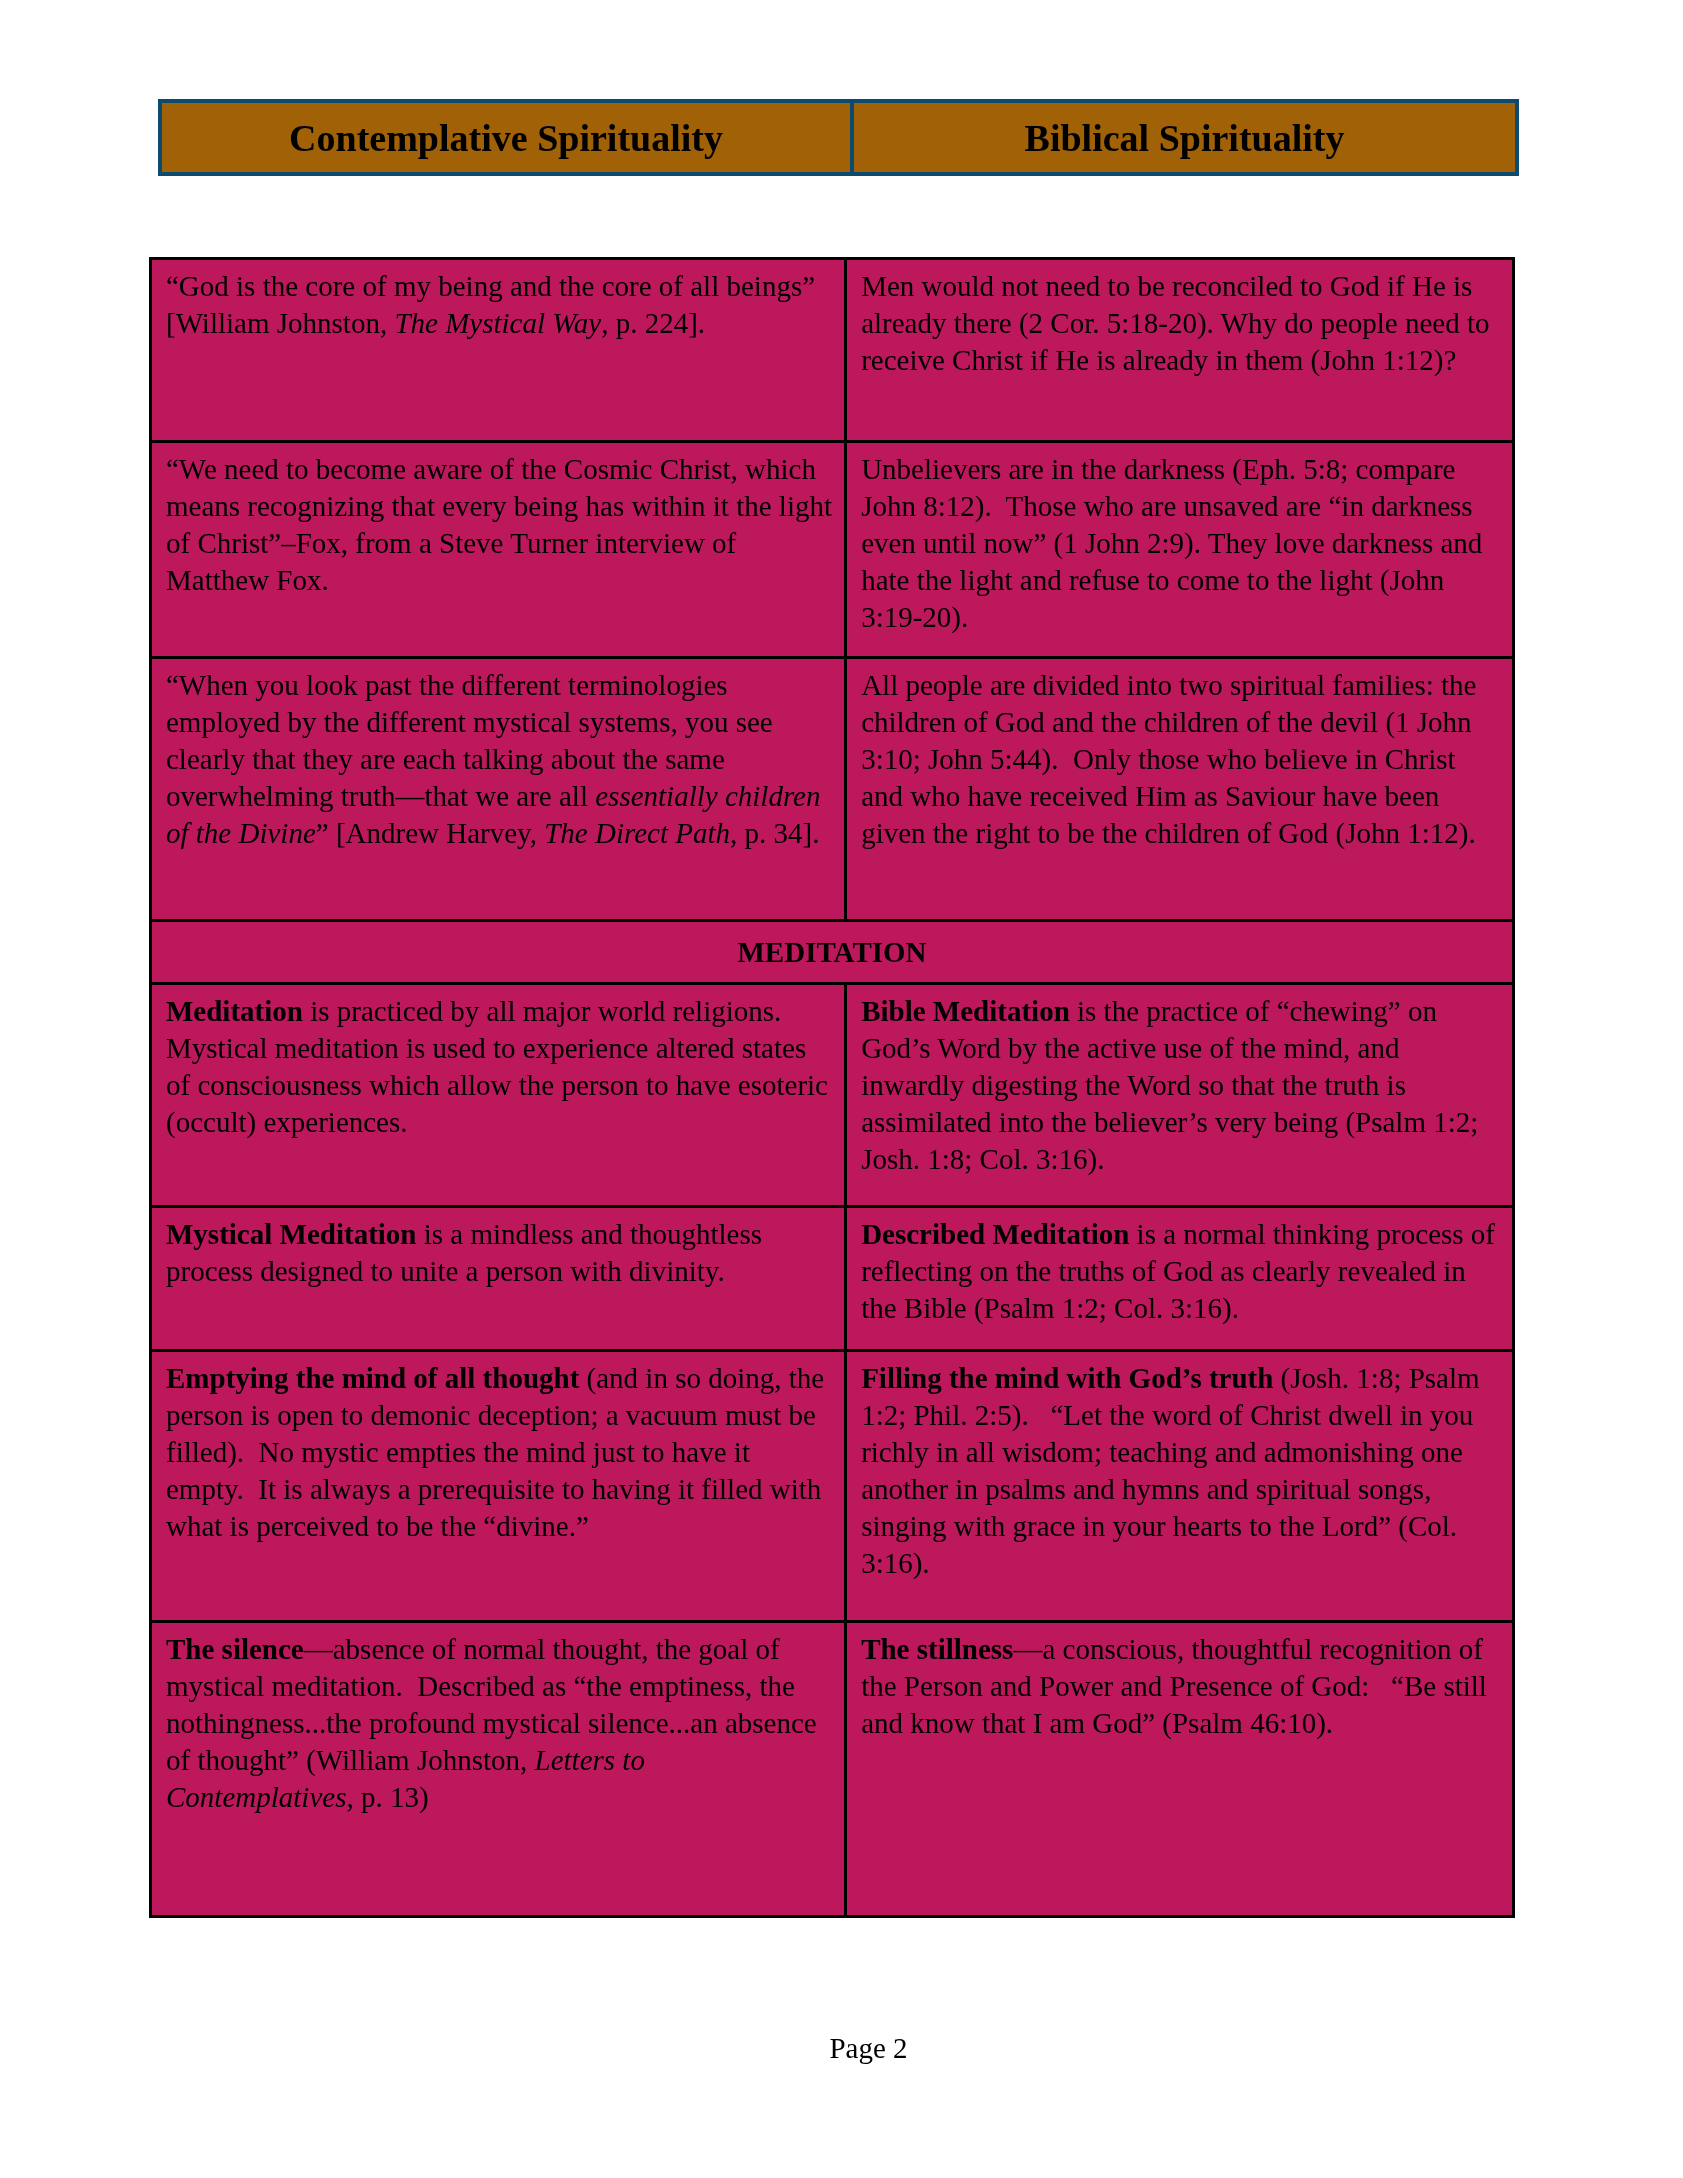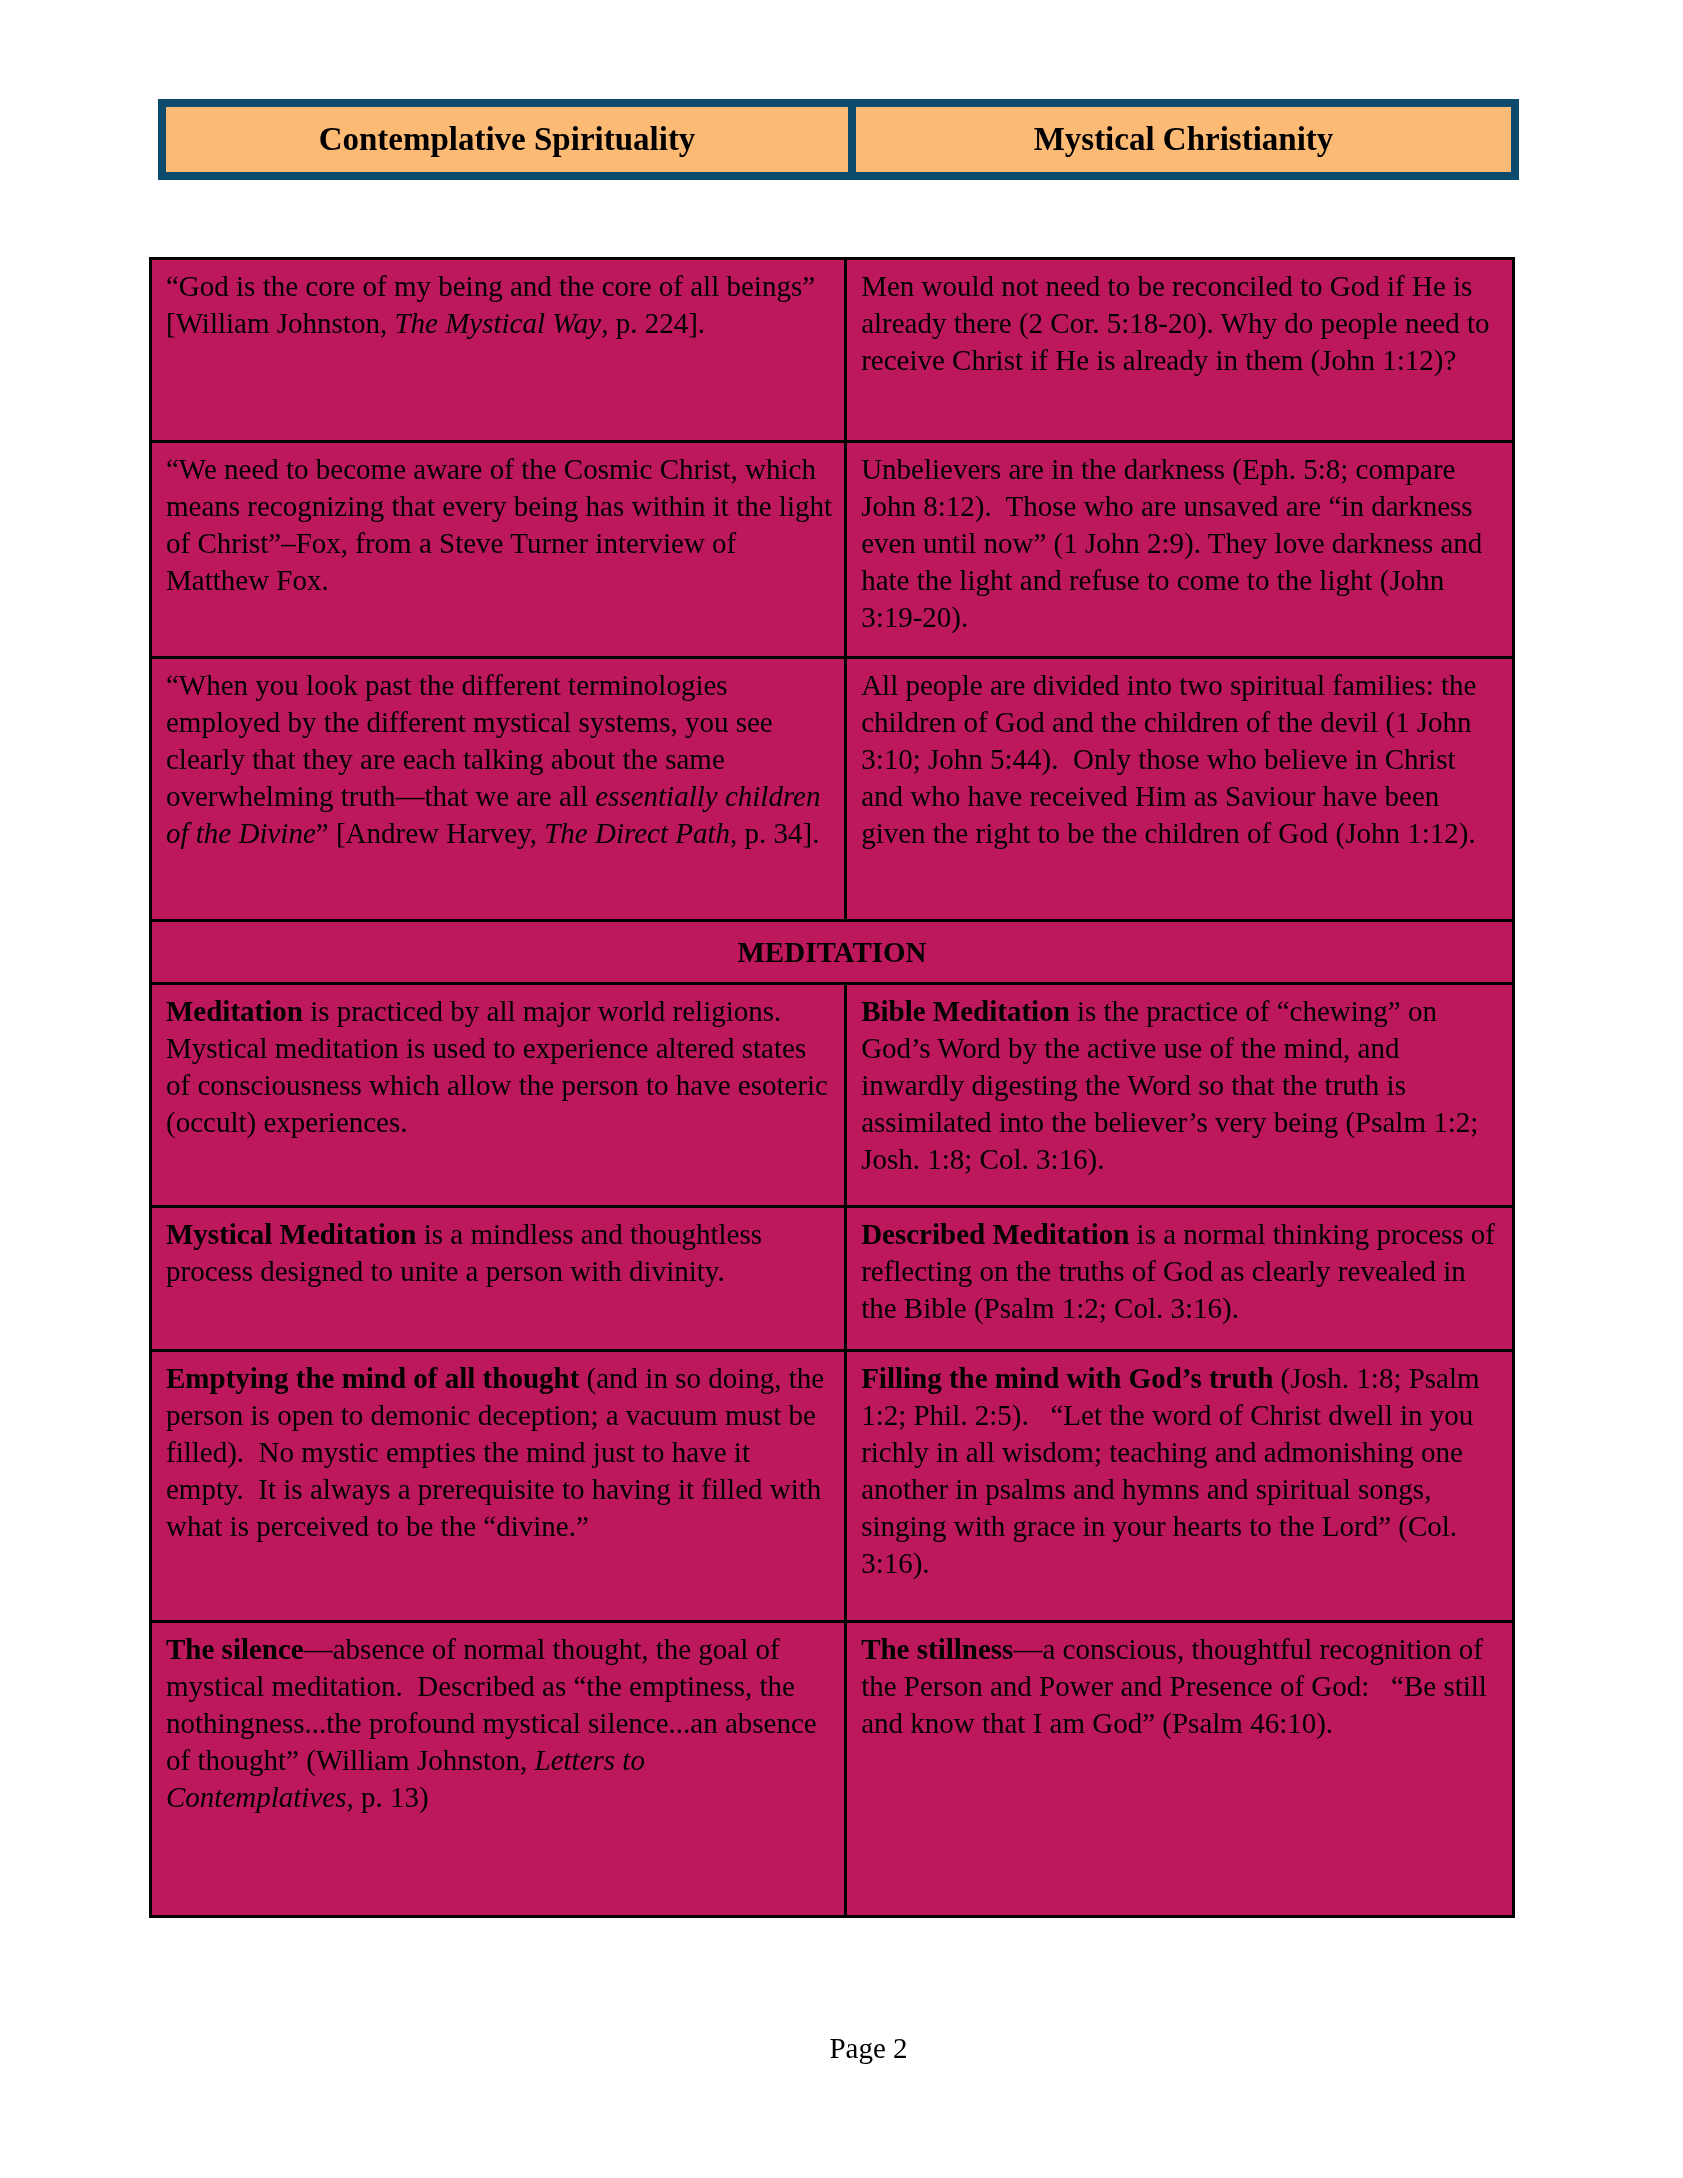--- a/index.html
+++ b/index.html
@@ -6,22 +6,22 @@
   body{
     width:1683px;height:2178px;position:relative;
     background:#ffffff;color:#000000;
     font-family:"Liberation Serif","DejaVu Serif",serif;
   }
   .header-table{
     position:absolute;left:158px;top:99px;width:1361px;height:73px;
     border-collapse:collapse;table-layout:fixed;
   }
   .header-table td{
-    border:8px solid #0c4a6e;text-align:center;vertical-align:middle;
-    font-weight:bold;font-size:33px;background:#fdba74;
+    border:4px solid #0c4a6e;text-align:center;vertical-align:middle;
+    font-weight:bold;font-size:38px;background:#a16207;
   }
   .main-table{
     position:absolute;left:149px;top:257px;width:1366px;
     border-collapse:collapse;table-layout:fixed;
   }
   .main-table td{
     border:3px solid #000;vertical-align:top;
     padding:8px 12px 8px 14px;
     font-size:29px;line-height:37px;
     white-space:pre-wrap;background:#be185d;
@@ -43,21 +43,21 @@
 <body>
 
 <table class="header-table">
   <colgroup>
       <col style="width:51%">
       <col style="width:49%">
     </colgroup>
   <tbody>
       <tr style="height:73px">
     <td>Contemplative Spirituality</td>
-    <td>Mystical Christianity</td>
+    <td>Biblical Spirituality</td>
   </tr>
 </tbody>
   </table>
 
 <table class="main-table">
   <colgroup>
       <col style="width:51%">
       <col style="width:49%">
     </colgroup>
   <tbody>

